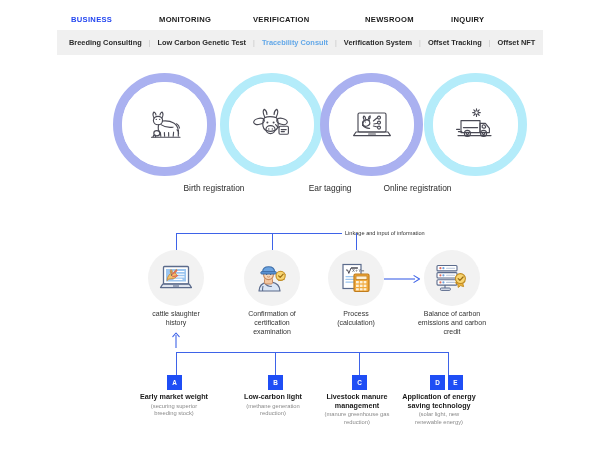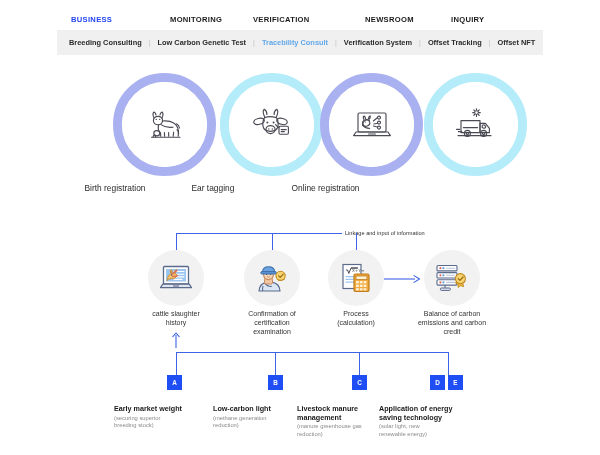--- a/index.html
+++ b/index.html
@@ -15,21 +15,21 @@
   .topnav {
     position: absolute; left: 57px; top: 8px; width: 486px; height: 22px;
     display: flex; align-items: center;
   }
   .topnav-item {
     font-size: 7.6px; font-weight: bold; letter-spacing: .3px;
     color: #1a1a1a; white-space: nowrap;
   }
   .topnav-item.active { color: #2346f0; }
   .tn0 { position:absolute; left: 14px; }
-  .tn1 { position:absolute; left: 113px; }
+  .tn1 { position:absolute; left: 102px; }
   .tn2 { position:absolute; left: 196px; }
   .tn3 { position:absolute; left: 308px; }
   .tn4 { position:absolute; left: 394px; }
 
   
   .subnav {
     position: absolute; left: 57px; top: 30px; width: 486px; height: 25px;
     background: #f0f0f0;
     display: flex; align-items: center; padding-left: 12px;
   }
@@ -50,21 +50,21 @@
   .ring-r2 { left: 320px; top: 3px; }
   .ring-r3 { left: 424px; top: 3px; }
   .ring.purple { border: 9px solid #aab1f0; }
   .ring.cyan   { border: 9px solid #b4ecfa; }
   .ring-wrap.on-top { z-index: 3; }
   .ring-inner {
     position: absolute; inset: 9px; border-radius: 50%;
     background: #fff; display:flex; align-items:center; justify-content:center;
   }
   .ring-label {
-    position: absolute; top: 110px; width: 160px; text-align: left;
+    position: absolute; top: 110px; width: 160px; text-align: right;
     font-size: 8.4px; color: #2b2b2b; left: 50%; margin-left: -80px;
   }
 
   
   .mid { position: absolute; left: 0; top: 228px; width: 600px; height: 110px; }
   .circ-wrap { position: absolute; width: 56px; height: 56px; }
   .circ {
     width: 56px; height: 56px; border-radius: 50%; background: #f2f2f2;
     display: flex; align-items: center; justify-content: center;
   }
@@ -84,22 +84,21 @@
 
   
   .bottom { position: absolute; left: 0; top: 340px; width: 600px; height: 115px; }
   .badge {
     position: absolute; width: 15px; height: 15px; background: #1f4ef5;
     color: #fff; font-size: 6.4px; font-weight: bold;
     display:flex; align-items:center; justify-content:center;
   }
   .blabel {
     position: absolute; width: 120px; left: 50%; margin-left: -60px;
-    text-align: left;
-    margin-top: 12px;
+    text-align: center;
   }
   .blabel .t {
     font-size: 7.2px; font-weight: bold; color: #1a1a1a; line-height: 1.2;
   }
   .blabel .s {
     font-size: 5.8px; color: #8a8a8a; line-height: 1.25; margin-top: 1px;
   }
   .bgroup { position: absolute; width: 0; }
   .bg0 { left: 174px; top: 0; }
   .bg1 { left: 273px; top: 0; }

